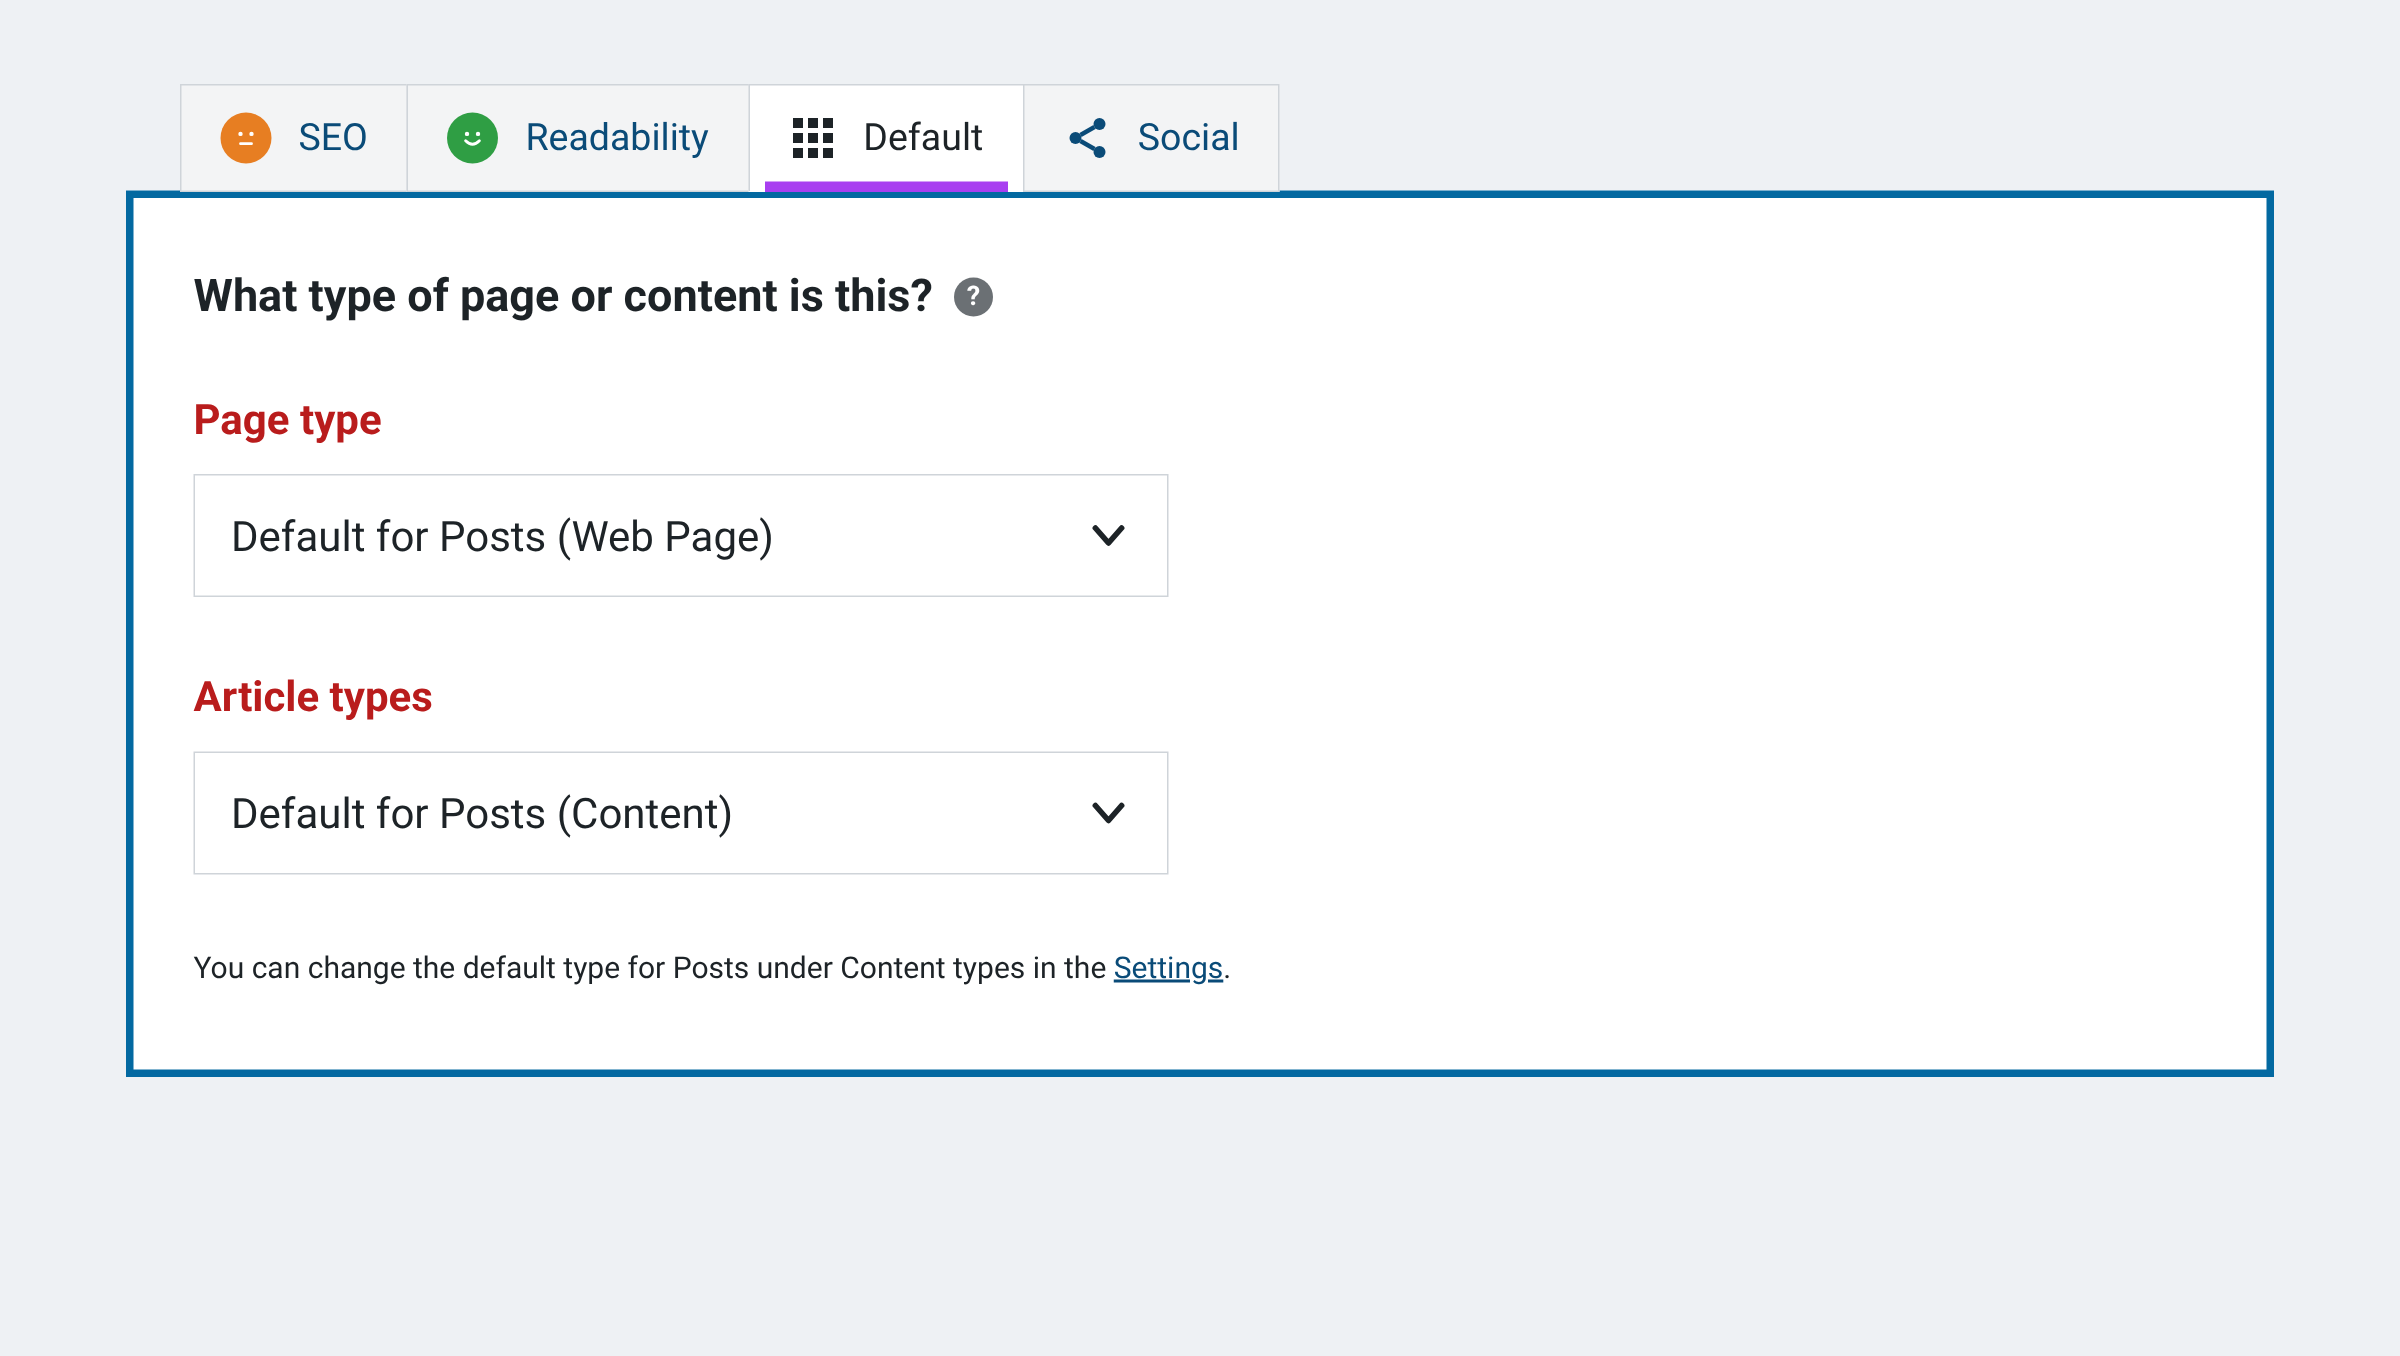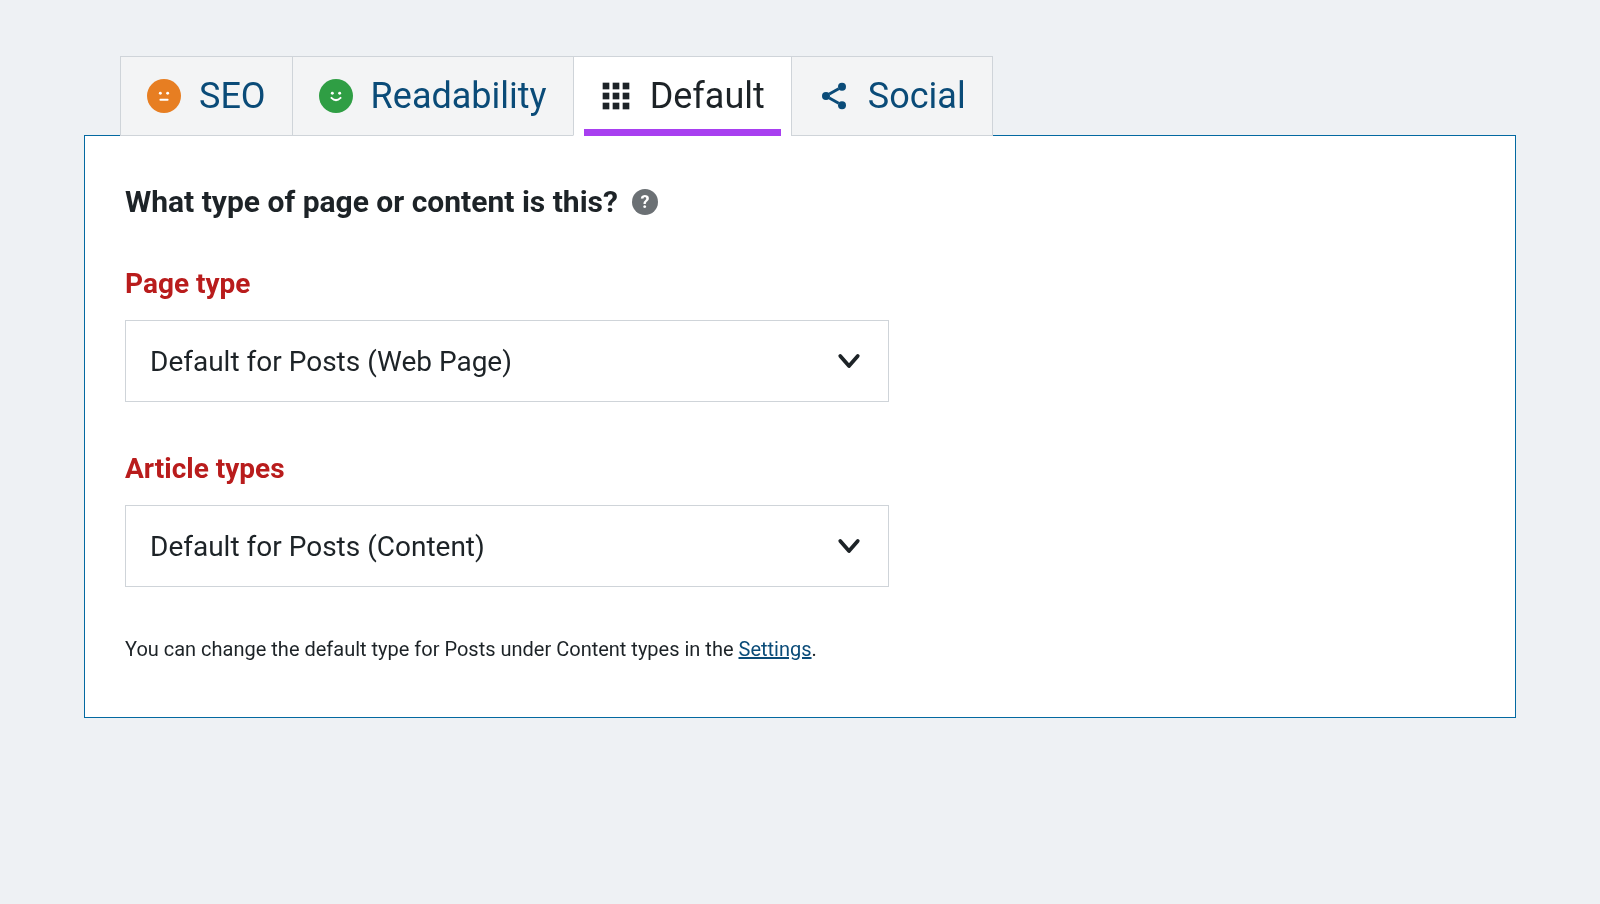--- a/index.html
+++ b/index.html
@@ -23,21 +23,21 @@
     z-index: 2;
     margin-left: 36px;
   }
   .tab {
     display: flex;
     align-items: center;
     gap: 18px;
     padding: 18px 26px;
     border: 1px solid #cfd4d9;
     background: #f3f4f5;
-    font-size: 36px;
+    font-size: 25px;
     color: #0a4b78;
     cursor: pointer;
     user-select: none;
     margin-right: -1px;
     position: relative;
   }
   .tab.active {
     background: #ffffff;
     border-bottom-color: #ffffff;
     color: #1d2327;
@@ -53,21 +53,21 @@
   .tab svg { display: block; }
   .face {
     width: 34px; height: 34px;
     border-radius: 50%;
     display: flex; align-items: center; justify-content: center;
   }
   .face.orange { background: #e77e22; }
   .face.green  { background: #2f9e44; }
   .panel {
     background: #ffffff;
-    border: 1px solid #0369a1;
+    border: 5px solid #0369a1;
     margin-top: -1px;
     padding: 48px 40px 56px 40px;
     position: relative;
     z-index: 1;
   }
   .heading-row {
     display: flex;
     align-items: center;
     gap: 14px;
     font-size: 30px;
@@ -85,21 +85,21 @@
     font-size: 18px; font-weight: 700;
     cursor: pointer;
   }
   .field-label {
     font-size: 28px;
     font-weight: 700;
     margin-bottom: 20px;
     color: #b91c1c;
   }
   .select {
-    width: 764px;
+    width: 650px;
     height: 82px;
     border: 1px solid #cfd4d9;
     background: #ffffff;
     display: flex;
     align-items: center;
     justify-content: space-between;
     padding: 0 24px 0 24px;
     font-size: 28px;
     color: #1d2327;
     cursor: pointer;

